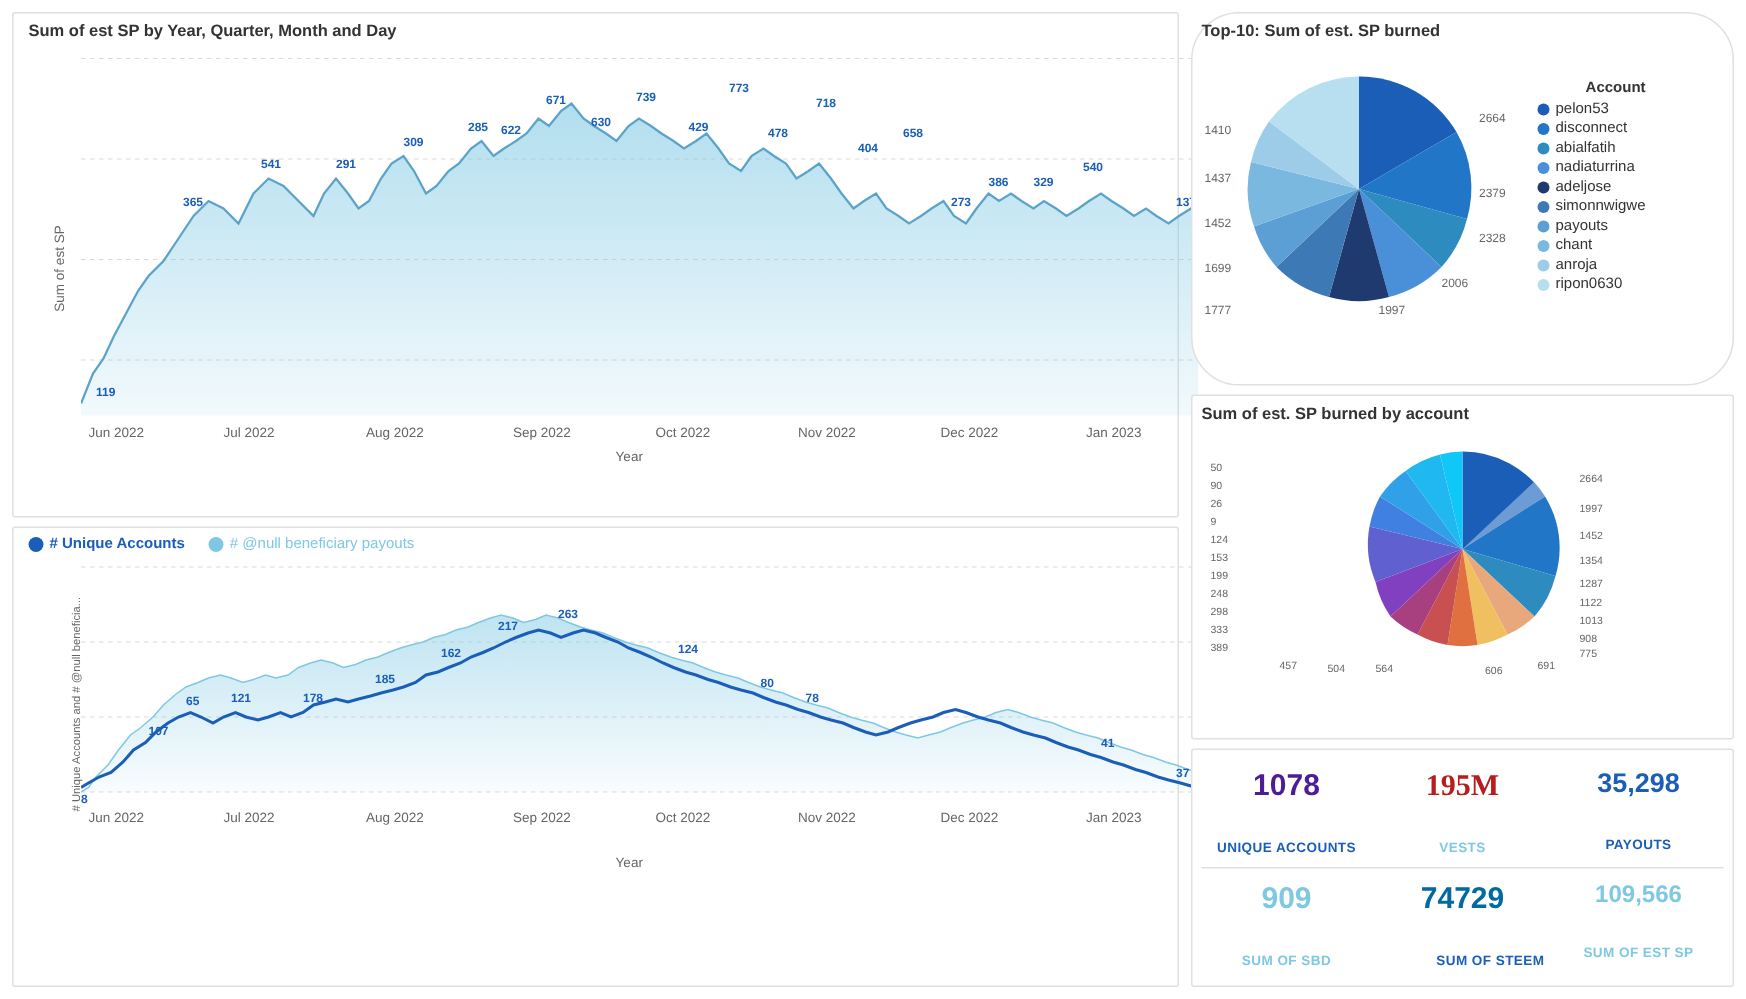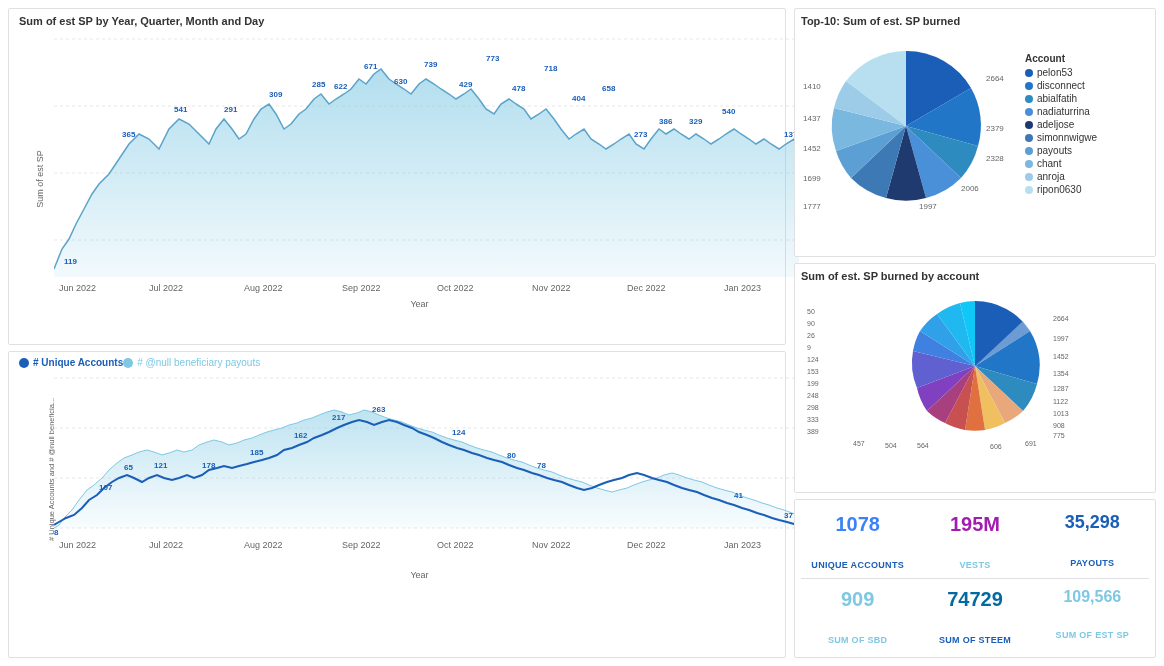--- a/index.html
+++ b/index.html
@@ -52,20 +52,21 @@
       font-size: 11px;
       font-weight: 600;
       color: #333;
       margin-bottom: 4px;
     }
     .legend {
       display: flex;
       flex-direction: column;
       font-size: 10px;
       margin-left: 8px;
+      text-align: right;
     }
     .legend-title {
       font-size: 10px;
       font-weight: 600;
       color: #333;
       margin-bottom: 3px;
     }
     .legend-item {
       display: flex;
       align-items: center;
@@ -173,21 +174,21 @@
           <text x="383" y="262" font-size="9" fill="#666">Oct 2022</text>
           <text x="478" y="262" font-size="9" fill="#666">Nov 2022</text>
           <text x="573" y="262" font-size="9" fill="#666">Dec 2022</text>
           <text x="670" y="262" font-size="9" fill="#666">Jan 2023</text>
         </svg>
         <div style="text-align:center; font-size:9px; color:#666; margin-left:45px;">Year</div>
       </div>
     </div>
 
     <div class="chart-container bottom-chart">
-      <div style="padding: 5px 10px 2px; display:flex; align-items:center; gap:0;">
+      <div style="padding: 5px 10px 2px; display:flex; align-items:center; gap:16px;">
         <div style="display:flex; align-items:center; gap:4px;">
           <div style="width:10px; height:10px; border-radius:50%; background:#1a5eb8;"></div>
           <span style="font-size:10px; font-weight:600; color:#1a5eb8;"># Unique Accounts</span>
         </div>
         <div style="display:flex; align-items:center; gap:4px;">
           <div style="width:10px; height:10px; border-radius:50%; background:#7ec8e3;"></div>
           <span style="font-size:10px; color:#7ec8e3;"># @null beneficiary payouts</span>
         </div>
       </div>
       <div style="position:relative; height: calc(100% - 44px);">
@@ -239,21 +240,21 @@
           <text x="573" y="178" font-size="9" fill="#666">Dec 2022</text>
           <text x="670" y="178" font-size="9" fill="#666">Jan 2023</text>
         </svg>
         <div style="text-align:center; font-size:9px; color:#666; margin-left:45px;">Year</div>
       </div>
     </div>
   </div>
 
   <div class="right-panel">
 
-    <div class="chart-container" style="flex:1.2; margin-bottom:6px; padding:6px;">
+    <div class="chart-container" style="flex:1.2; margin-bottom:6px; padding:6px;border-radius:32px;">
       <div class="pie-title">Top-10: Sum of est. SP burned</div>
       <div style="display:flex; align-items:center;">
 
         <div style="position:relative; flex-shrink:0;">
           
           <svg width="220" height="185">
 
             <g transform="translate(105,95)">
 
               <path d="M0,0 L0,-75 A75,75 0 0,1 65,-38 Z" fill="#1a5eb8"></path>
@@ -388,41 +389,41 @@
           <text x="248" y="152" font-size="7" fill="#666">775</text>
           <text x="220" y="160" font-size="7" fill="#666">691</text>
           <text x="185" y="163" font-size="7" fill="#666">606</text>
         </svg>
       </div>
     </div>
 
     <div class="chart-container" style="padding:8px 6px; flex:0 0 auto;">
       <div class="stats-grid">
         <div class="stat-item">
-          <div class="stat-value" style="color:#3b82f6;">1078</div>
+          <div class="stat-value" style="color:#4c1d95;">1078</div>
           <div class="stat-label" style="color:#1a5eb8;">Unique Accounts</div>
         </div>
         <div class="stat-item">
-          <div class="stat-value" style="color:#a21caf;">195M</div>
+          <div class="stat-value" style="color:#b91c1c;font-family:Liberation Serif, serif;">195M</div>
           <div class="stat-label" style="color:#7ec8e3;">VESTS</div>
         </div>
         <div class="stat-item">
           <div class="stat-value" style="color:#1a5eb8; font-size:18px;">35,298</div>
           <div class="stat-label" style="color:#1a5eb8;">Payouts</div>
         </div>
       </div>
       <div class="stat-divider"></div>
       <div class="stats-grid">
         <div class="stat-item">
           <div class="stat-value" style="color:#7ec8e3;">909</div>
           <div class="stat-label" style="color:#7ec8e3;">Sum of SBD</div>
         </div>
         <div class="stat-item">
           <div class="stat-value" style="color:#0369a1;">74729</div>
-          <div class="stat-label" style="color:#1a5eb8;">Sum of STEEM</div>
+          <div class="stat-label" style="color:#1a5eb8;text-align:right;">Sum of STEEM</div>
         </div>
         <div class="stat-item">
           <div class="stat-value" style="color:#7ec8e3; font-size:16px;">109,566</div>
           <div class="stat-label" style="color:#7ec8e3;">Sum of est SP</div>
         </div>
       </div>
     </div>
   </div>
 </div>
 

